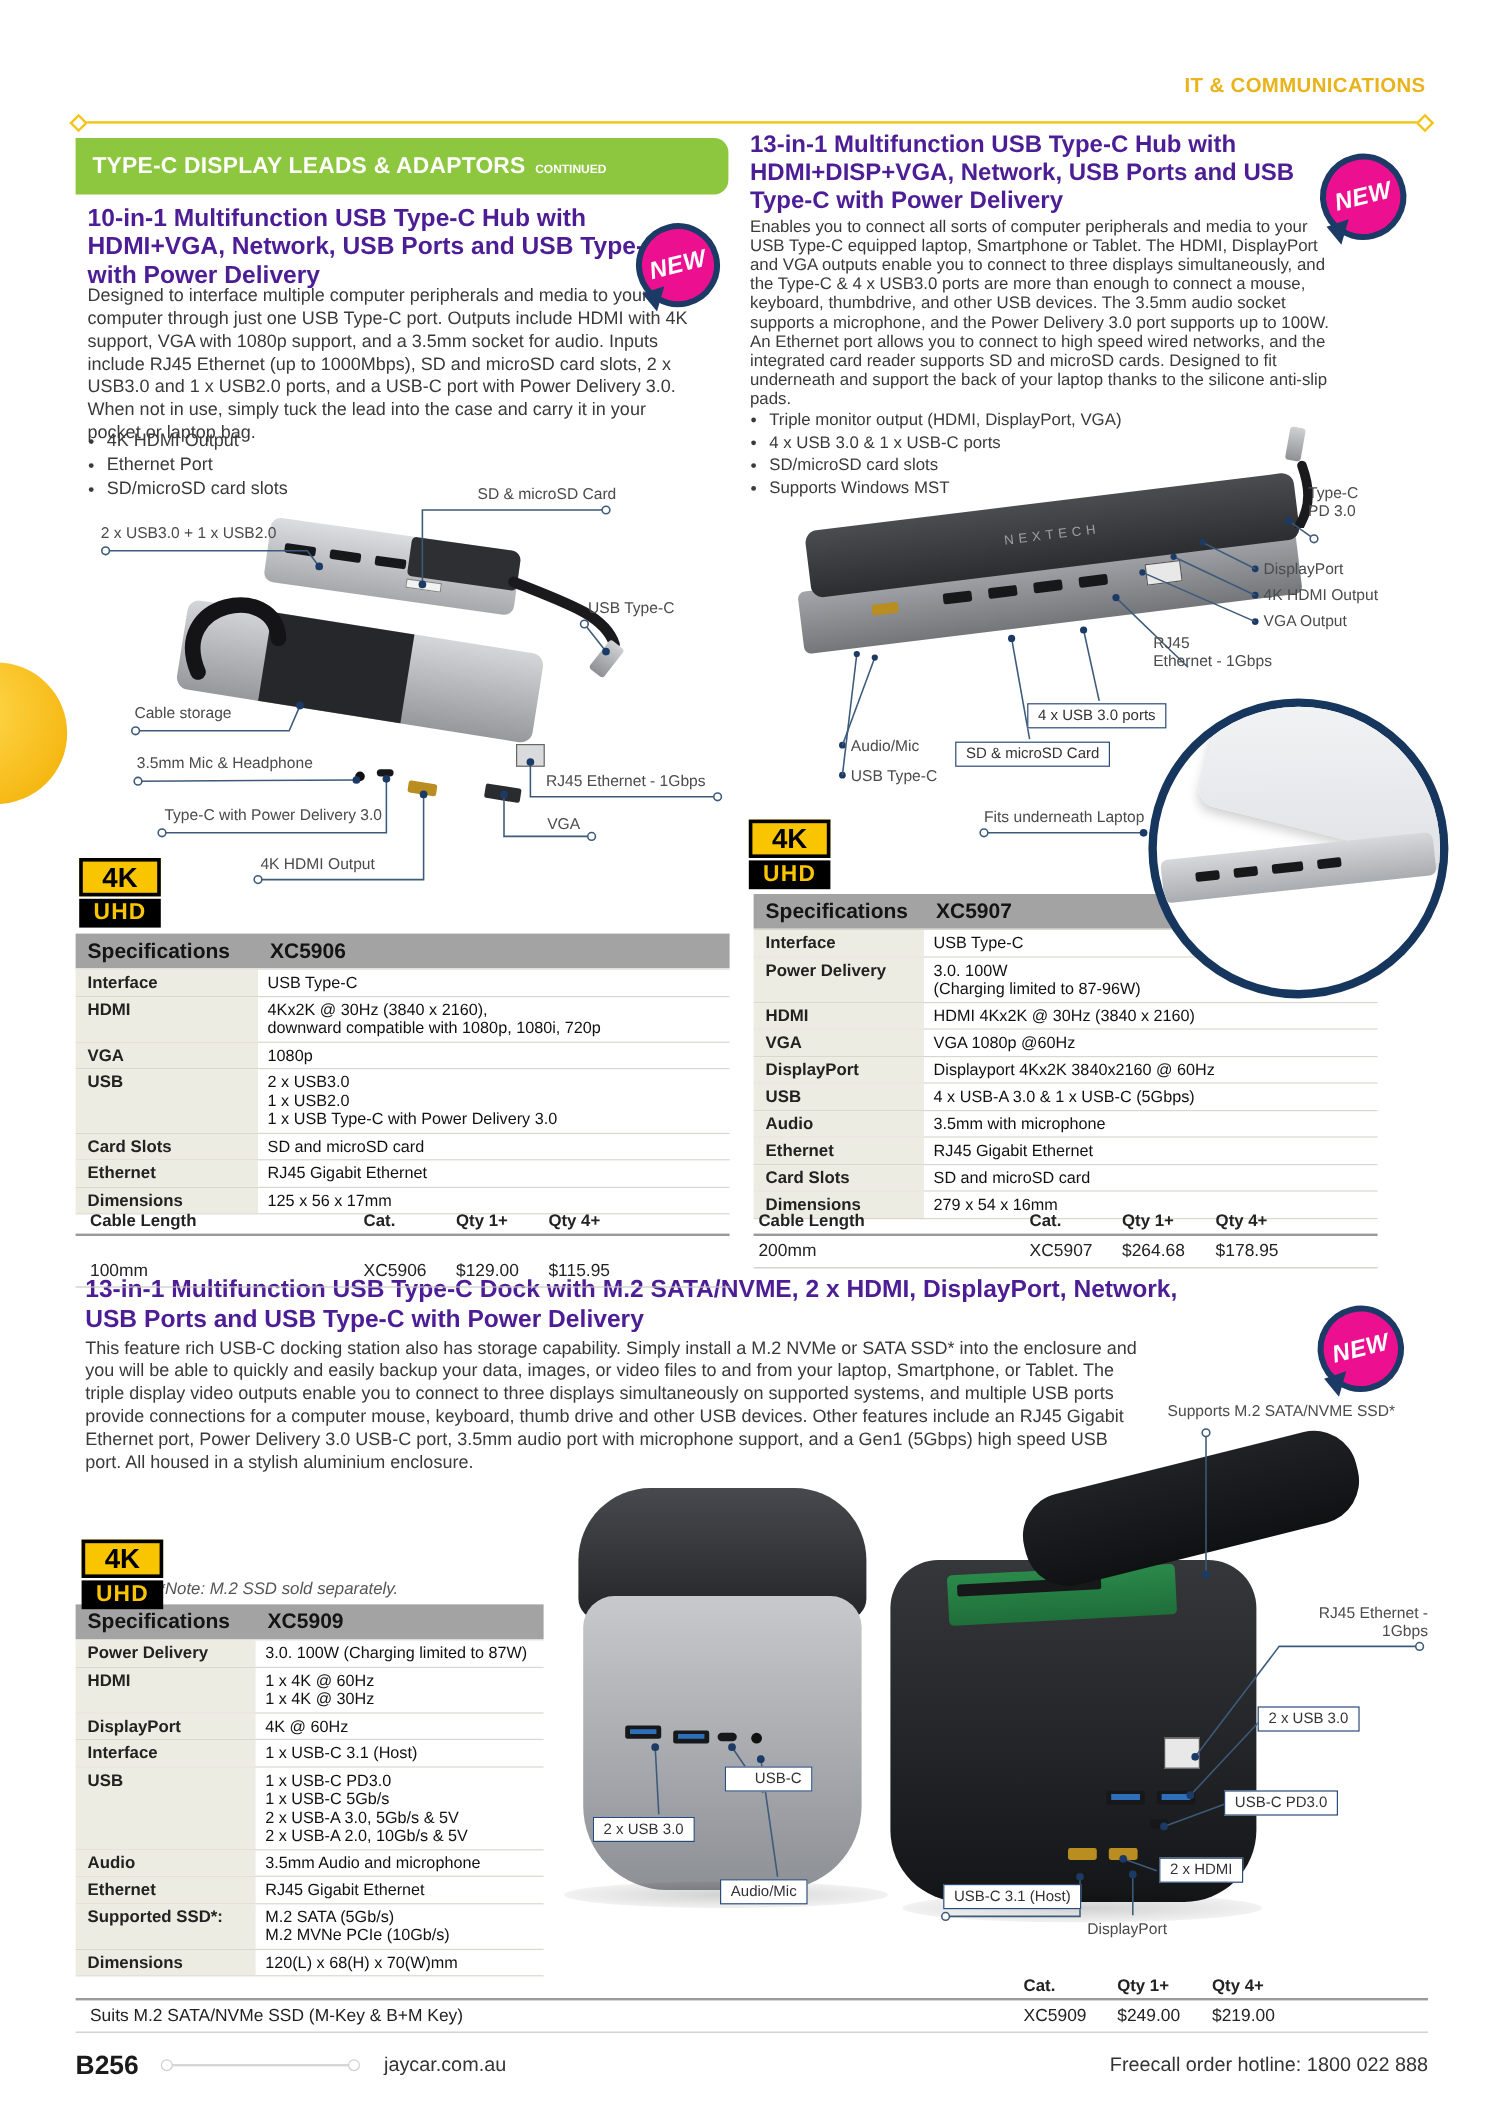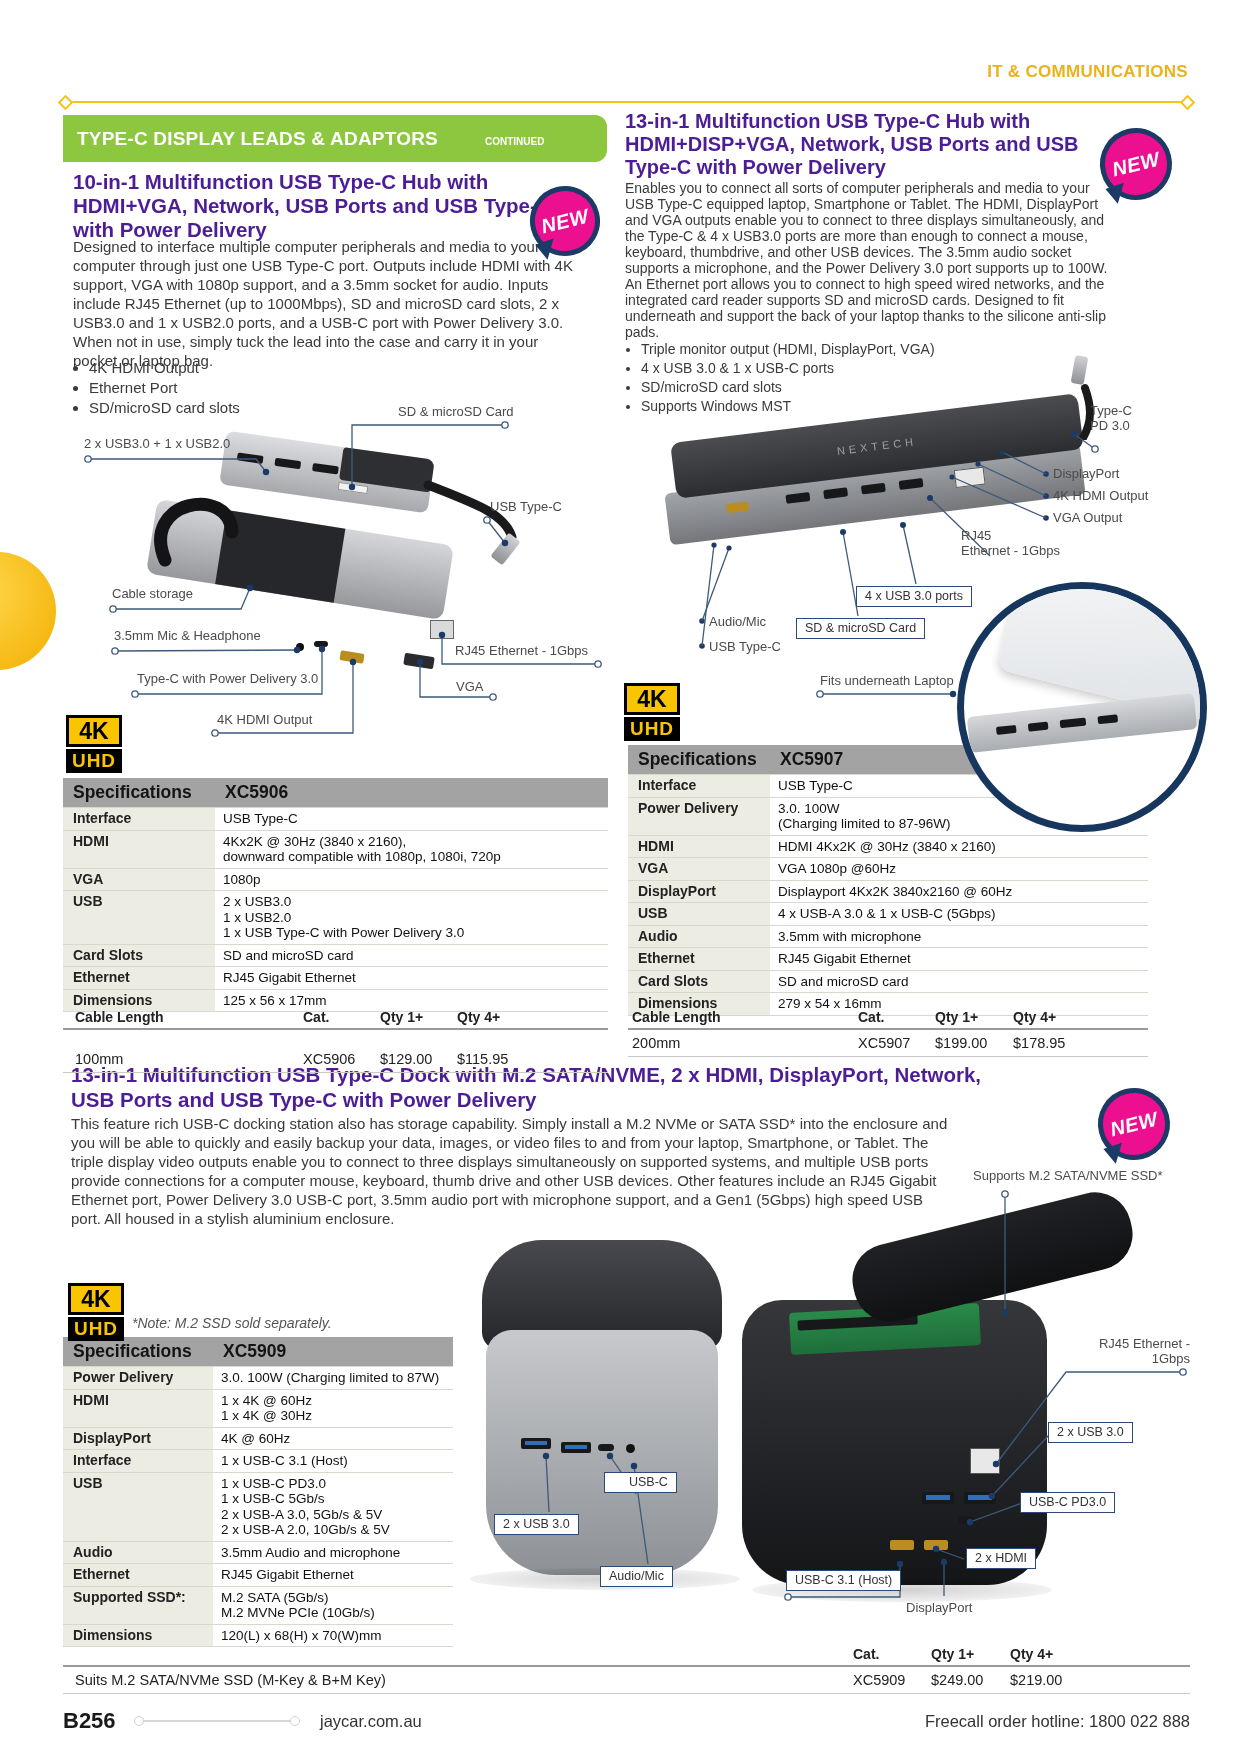--- a/index.html
+++ b/index.html
@@ -4,21 +4,21 @@
 <style>
   html,body{margin:0;padding:0;background:#9a9a9a;}
   .page{position:relative;width:1250px;height:1762px;background:#fff;overflow:hidden;
         font-family:"Liberation Sans",sans-serif;color:#3a3a3a;}
   .abs{position:absolute;}
   
   .h1{font-size:41px;font-weight:bold;color:#17365e;letter-spacing:-0.5px;}
   .cat{font-size:17px;font-weight:bold;color:#eab31c;letter-spacing:0.3px;}
   .rule{height:2px;background:#f2c515;}
   .diamond{width:7px;height:7px;border:2px solid #f2c515;background:#fff;transform:rotate(45deg);}
-  .band{background:#8dc63f;border-radius:0 12px 12px 0;color:#fff;display:flex;align-items:center;gap:39px;}
+  .band{background:#8dc63f;border-radius:0 12px 12px 0;color:#fff;display:flex;align-items:center;}
   .band .bl{font-size:19px;font-weight:bold;margin-left:14px;letter-spacing:0.2px;}
   .band .bc{font-size:10px;font-weight:bold;margin-left:8px;margin-top:6px;}
   
   .ptitle{font-weight:bold;color:#4c1d95;line-height:24px;font-size:20.5px;}
   .desc{font-size:15px;line-height:19px;color:#3a3a3a;}
   .desc2{font-size:14px;line-height:16px;color:#3a3a3a;}
   ul.blt{margin:0;padding-left:16px;}
   ul.blt li{margin:0 0 4px 0;color:#3a3a3a;}
   .blt1 li{font-size:15px;line-height:16px;}
   .blt2 li{font-size:14px;line-height:15px;}
@@ -26,21 +26,21 @@
   .co{position:absolute;font-size:13px;color:#4b4b4b;z-index:6;white-space:pre-line;line-height:15px;}
   .co.box{border:1px solid #2c4a78;background:#fff;padding:2px 8px;font-size:12.5px;color:#333;
           white-space:nowrap;line-height:15px;}
   
   .newb{position:absolute;border-radius:50%;background:#ec0f90;border:5px solid #1c3a66;
         display:flex;align-items:center;justify-content:center;transform:rotate(-14deg);z-index:7;}
   .newb:after{content:"";position:absolute;left:-16px;bottom:2px;width:0;height:0;
         border:11px solid transparent;border-right:16px solid #1c3a66;transform:rotate(30deg);}
   .newb span{color:#fff;font-weight:bold;font-style:italic;font-size:20px;letter-spacing:0.5px;}
   
-  .uhd{position:absolute;width:56px;text-align:center;z-index:6;font-weight:bold;}
+  .uhd{position:absolute;width:68px;text-align:center;z-index:6;font-weight:bold;}
   .uhd .k{background:#f8c500;color:#000;border:3px solid #000;font-size:23px;line-height:26px;}
   .uhd .u{background:#000;color:#f8c500;font-size:19px;line-height:24px;margin-top:2px;letter-spacing:1px;}
   
   .spec{position:absolute;z-index:2;}
   .shd{display:grid;grid-template-columns:152px 1fr;background:#a3a3a3;font-weight:bold;
        font-size:17.5px;color:#141414;padding:4px 0 4px 10px;}
   .srow{display:grid;grid-template-columns:152px 1fr;border-top:1px solid #d9d8cc;background:#fff;}
   .srow .sl{background:#edece2;font-weight:bold;font-size:14px;color:#222;padding:3px 6px 3px 10px;line-height:15.5px;}
   .srow .sv{font-size:13.5px;color:#111;padding:3px 6px 3px 8px;white-space:pre-line;line-height:15.5px;}
   .spec .bot{border-top:1px solid #d9d8cc;}
@@ -296,21 +296,21 @@
   <div class="price" style="left:628px;top:1006px;width:520px;">
     <div class="ph" style="grid-template-columns:230px 77px 78px 1fr;">
       <span style="padding-left:4px;">Cable Length</span>
       <span>Cat.</span>
       <span>Qty 1+</span>
       <span>Qty 4+</span>
     </div>
     <div class="pr" style="grid-template-columns:230px 77px 78px 1fr;">
       <span style="padding-left:4px;">200mm</span>
       <span>XC5907</span>
-      <span>$199.00</span>
+      <span>$264.68</span>
       <span>$178.95</span>
     </div>
   </div>
 
   <div class="abs ptitle" style="left:71px;top:1062px;width:920px;line-height:25px;">13-in-1 Multifunction USB Type-C Dock with M.2 SATA/NVME, 2 x HDMI, DisplayPort, Network, USB Ports and USB Type-C with Power Delivery</div>
   <div class="newb" style="left:1098px;top:1088px;width:62px;height:62px;">
     <span>NEW</span>
   </div>
   <div class="abs desc" style="left:71px;top:1114px;width:880px;">This feature rich USB-C docking station also has storage capability. Simply install a M.2 NVMe or SATA SSD* into the enclosure and you will be able to quickly and easily backup your data, images, or video files to and from your laptop, Smartphone, or Tablet. The triple display video outputs enable you to connect to three displays simultaneously on supported systems, and multiple USB ports provide connections for a computer mouse, keyboard, thumb drive and other USB devices. Other features include an RJ45 Gigabit Ethernet port, Power Delivery 3.0 USB-C port, 3.5mm audio port with microphone support, and a Gen1 (5Gbps) high speed USB port. All housed in a stylish aluminium enclosure.</div>
 

